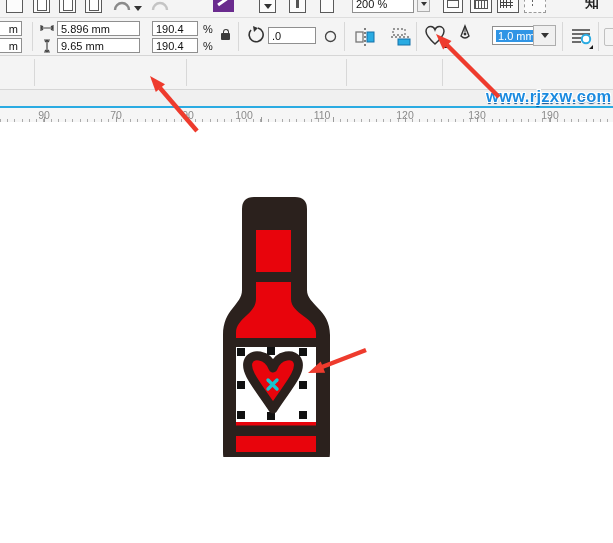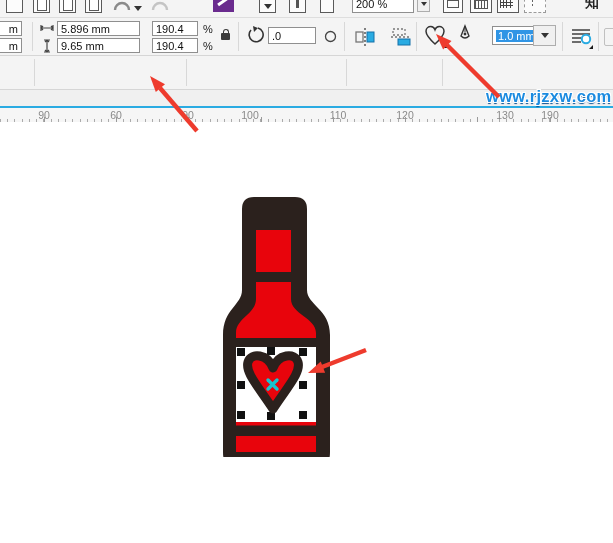--- a/index.html
+++ b/index.html
@@ -292,26 +292,26 @@
           <circle cx="12" cy="12" r="8.5" stroke="#9a9a9a" stroke-width="1.6" fill="none"></circle>
           <line x1="12" y1="3.5" x2="12" y2="20.5" stroke="#9a9a9a" stroke-width="1.4"></line>
         </svg>
     </div>
   </div>
 
   <div class="ruler-top"></div>
   <div class="cyanline"></div>
   <div class="ruler-num">
     <span class="rlabel" style="left:44px">90</span>
-    <span class="rlabel" style="left:116px">60</span>
+    <span class="rlabel" style="left:116px">70</span>
     <span class="rlabel" style="left:188px">90</span>
-    <span class="rlabel" style="left:250px">100</span>
-    <span class="rlabel" style="left:338px">110</span>
+    <span class="rlabel" style="left:244px">100</span>
+    <span class="rlabel" style="left:322px">110</span>
     <span class="rlabel" style="left:405px">120</span>
-    <span class="rlabel" style="left:505px">130</span>
+    <span class="rlabel" style="left:477px">130</span>
     <span class="rlabel" style="left:550px">190</span>
     <div class="ticks-small"></div>
     <div class="rtick" style="left:44px"></div>
       <div class="rtick" style="left:116px"></div>
     <div class="rtick" style="left:188px"></div>
       <div class="rtick" style="left:261px"></div>
     <div class="rtick" style="left:333px"></div>
       <div class="rtick" style="left:405px"></div>
     <div class="rtick" style="left:477px"></div>
       <div class="rtick" style="left:550px"></div>

